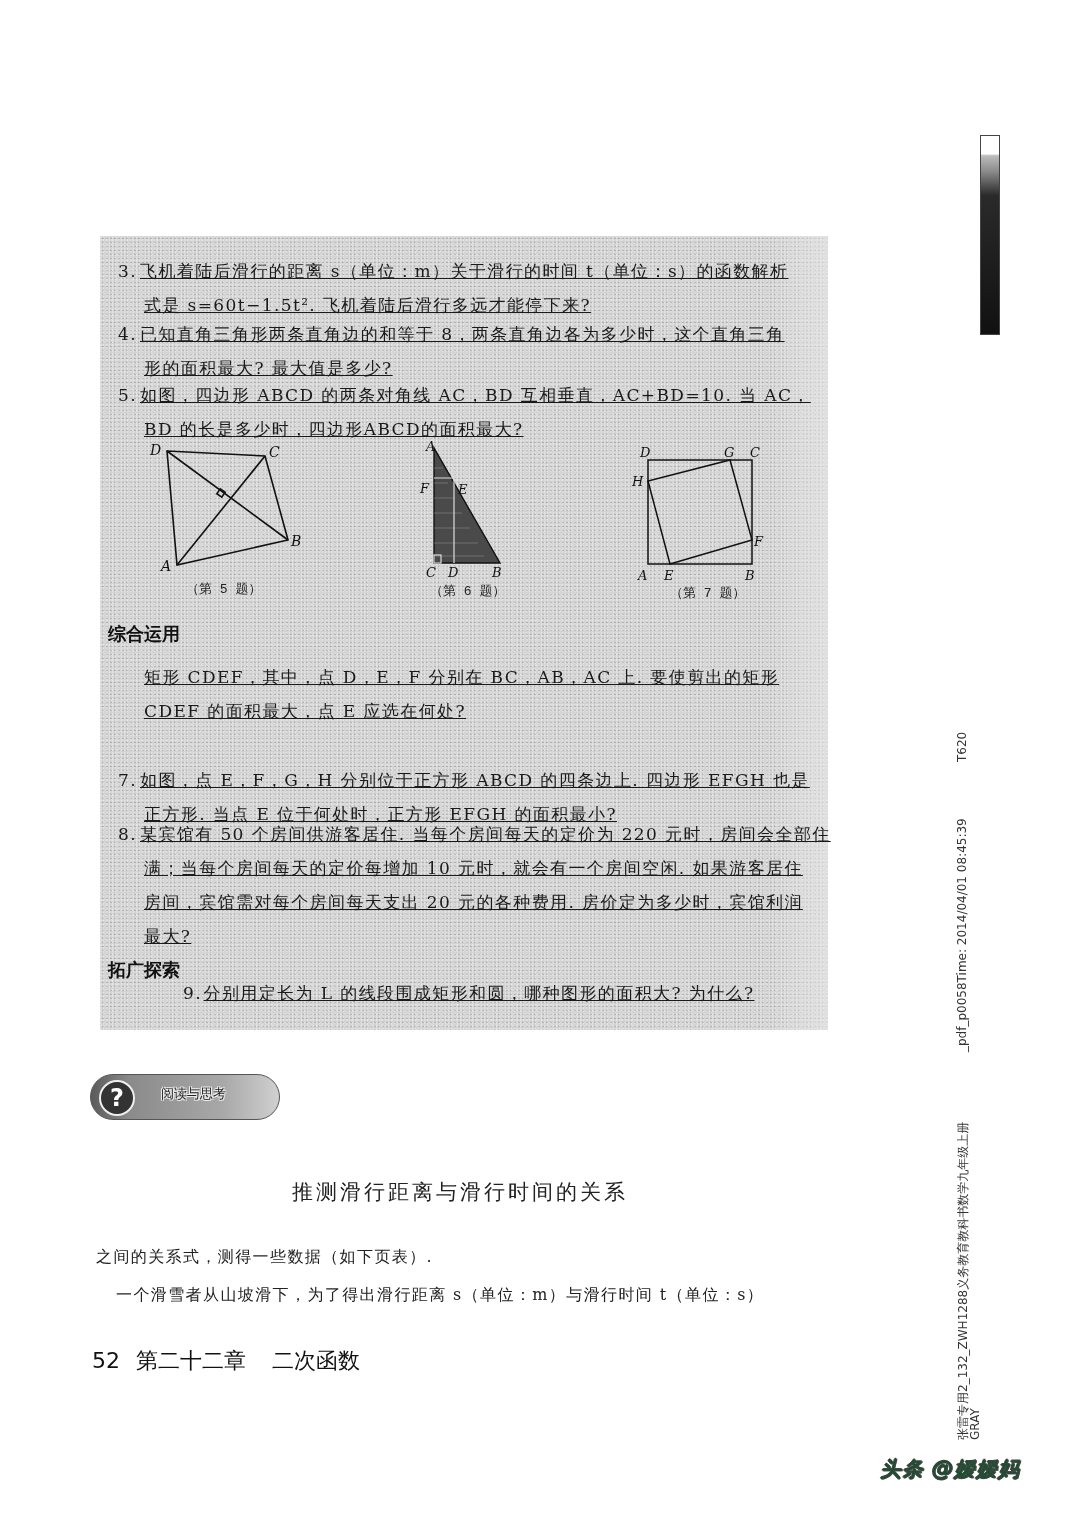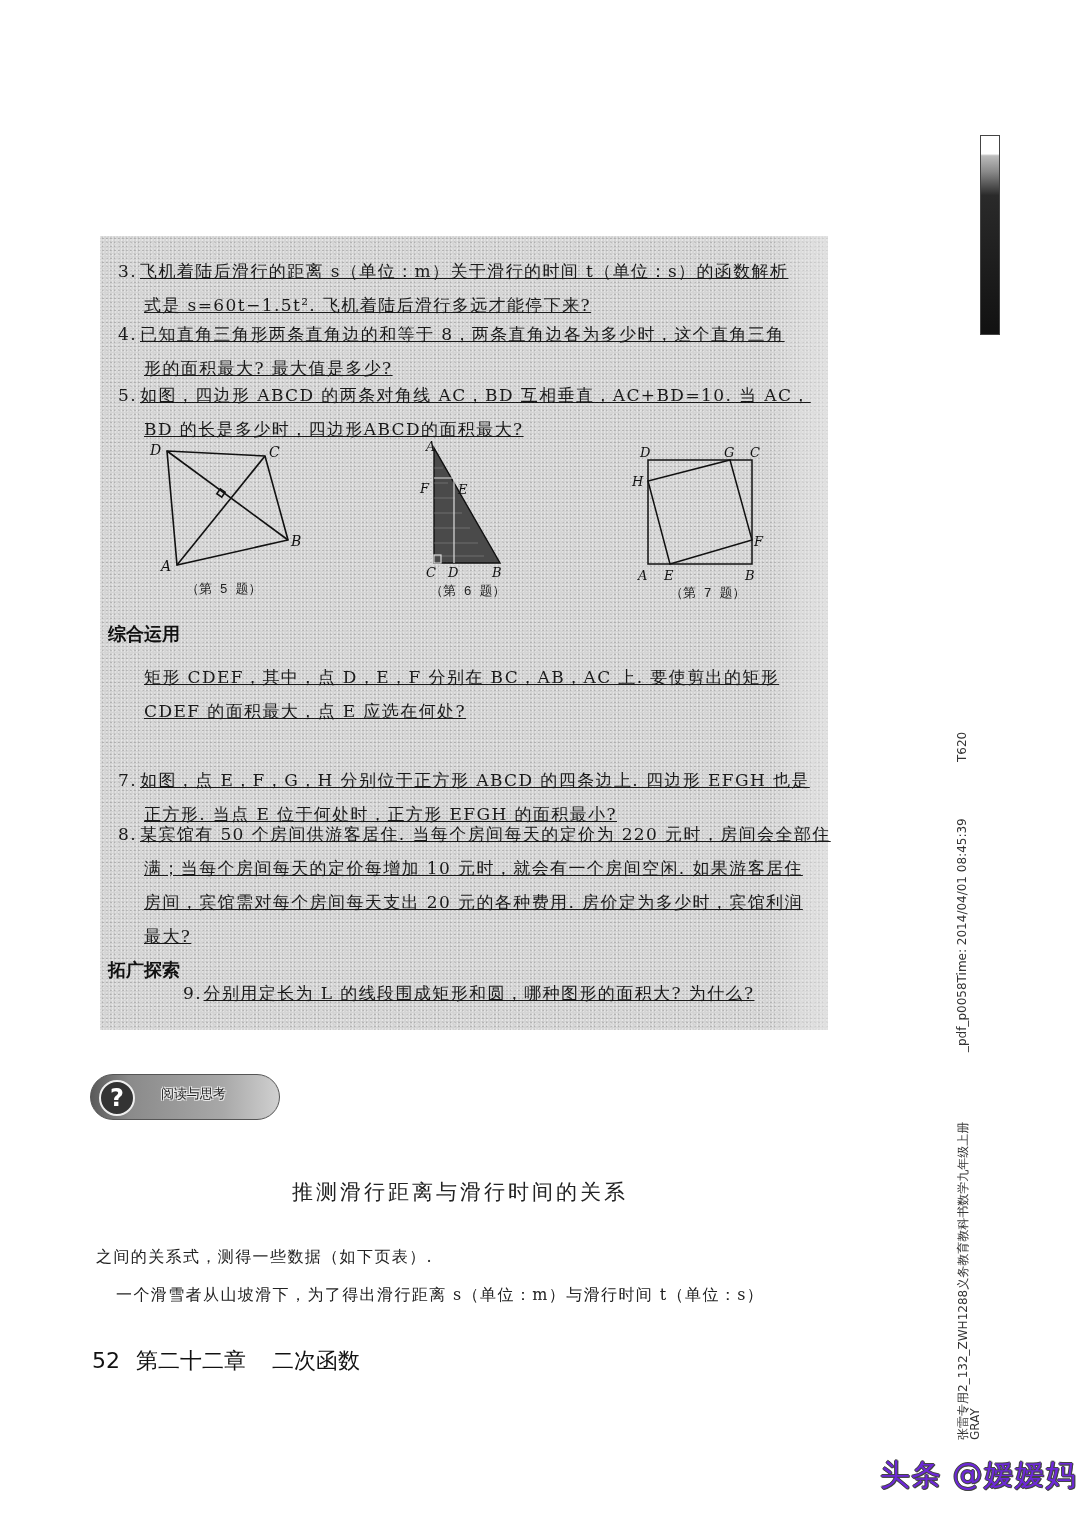--- a/index.html
+++ b/index.html
@@ -71,22 +71,23 @@
     }
 
     .vertical-meta {
       position: absolute; font-family: "DejaVu Sans", "Liberation Sans", sans-serif;
       font-size: 12px; color: #333; white-space: nowrap;
       transform-origin: 0 0; transform: rotate(-90deg);
     }
 
     .watermark {
       position: absolute; left: 880px; top: 1455px; font-family: "DejaVu Sans", "Liberation Sans", sans-serif;
-      font-size: 30px; color: #6d28d9; letter-spacing: 1px;
+      font-size: 21px; color: #14532d; letter-spacing: 1px;
       text-shadow: 1px 1px 0 #444, -1px 0 0 #444, 0 -1px 0 #444, 1px 0 0 #444, 0 1px 0 #444;
+      font-style: italic;
     }
   </style>
 </head>
 <body>
 
 <div class="exercise-box">
   <div class="fade-right"></div>
 </div>
 
 <div class="q" style="top:254px;">

